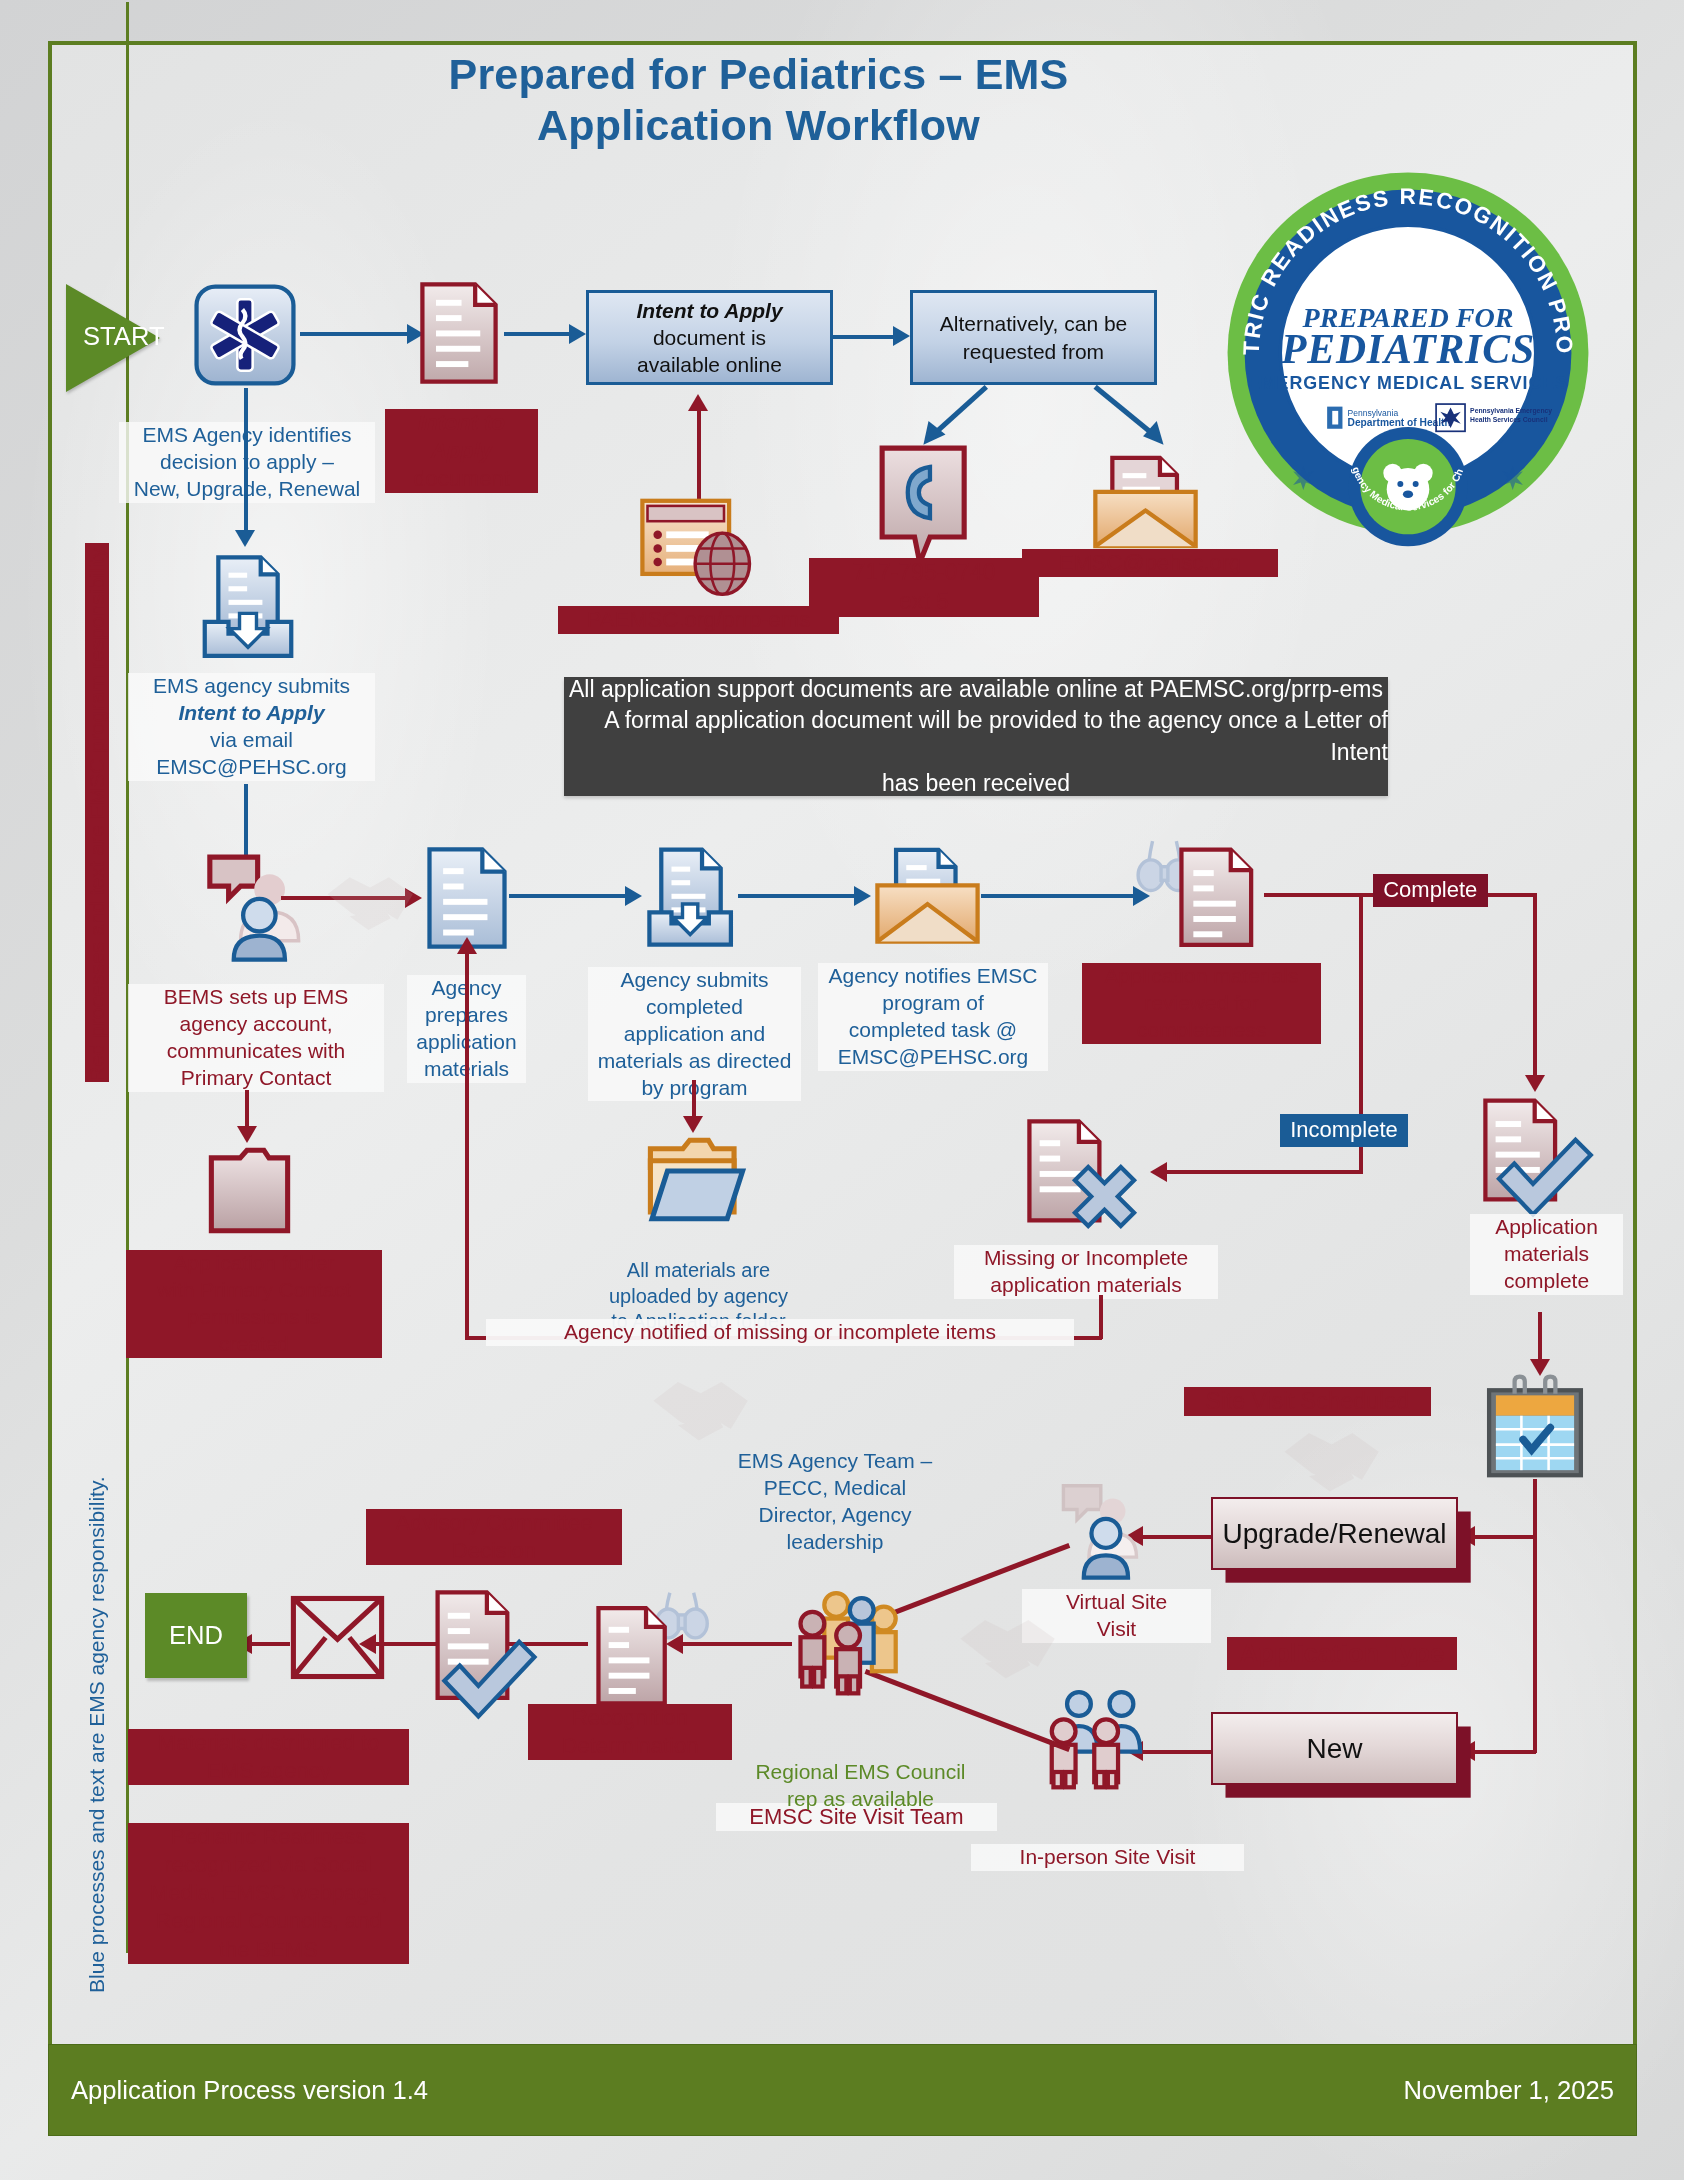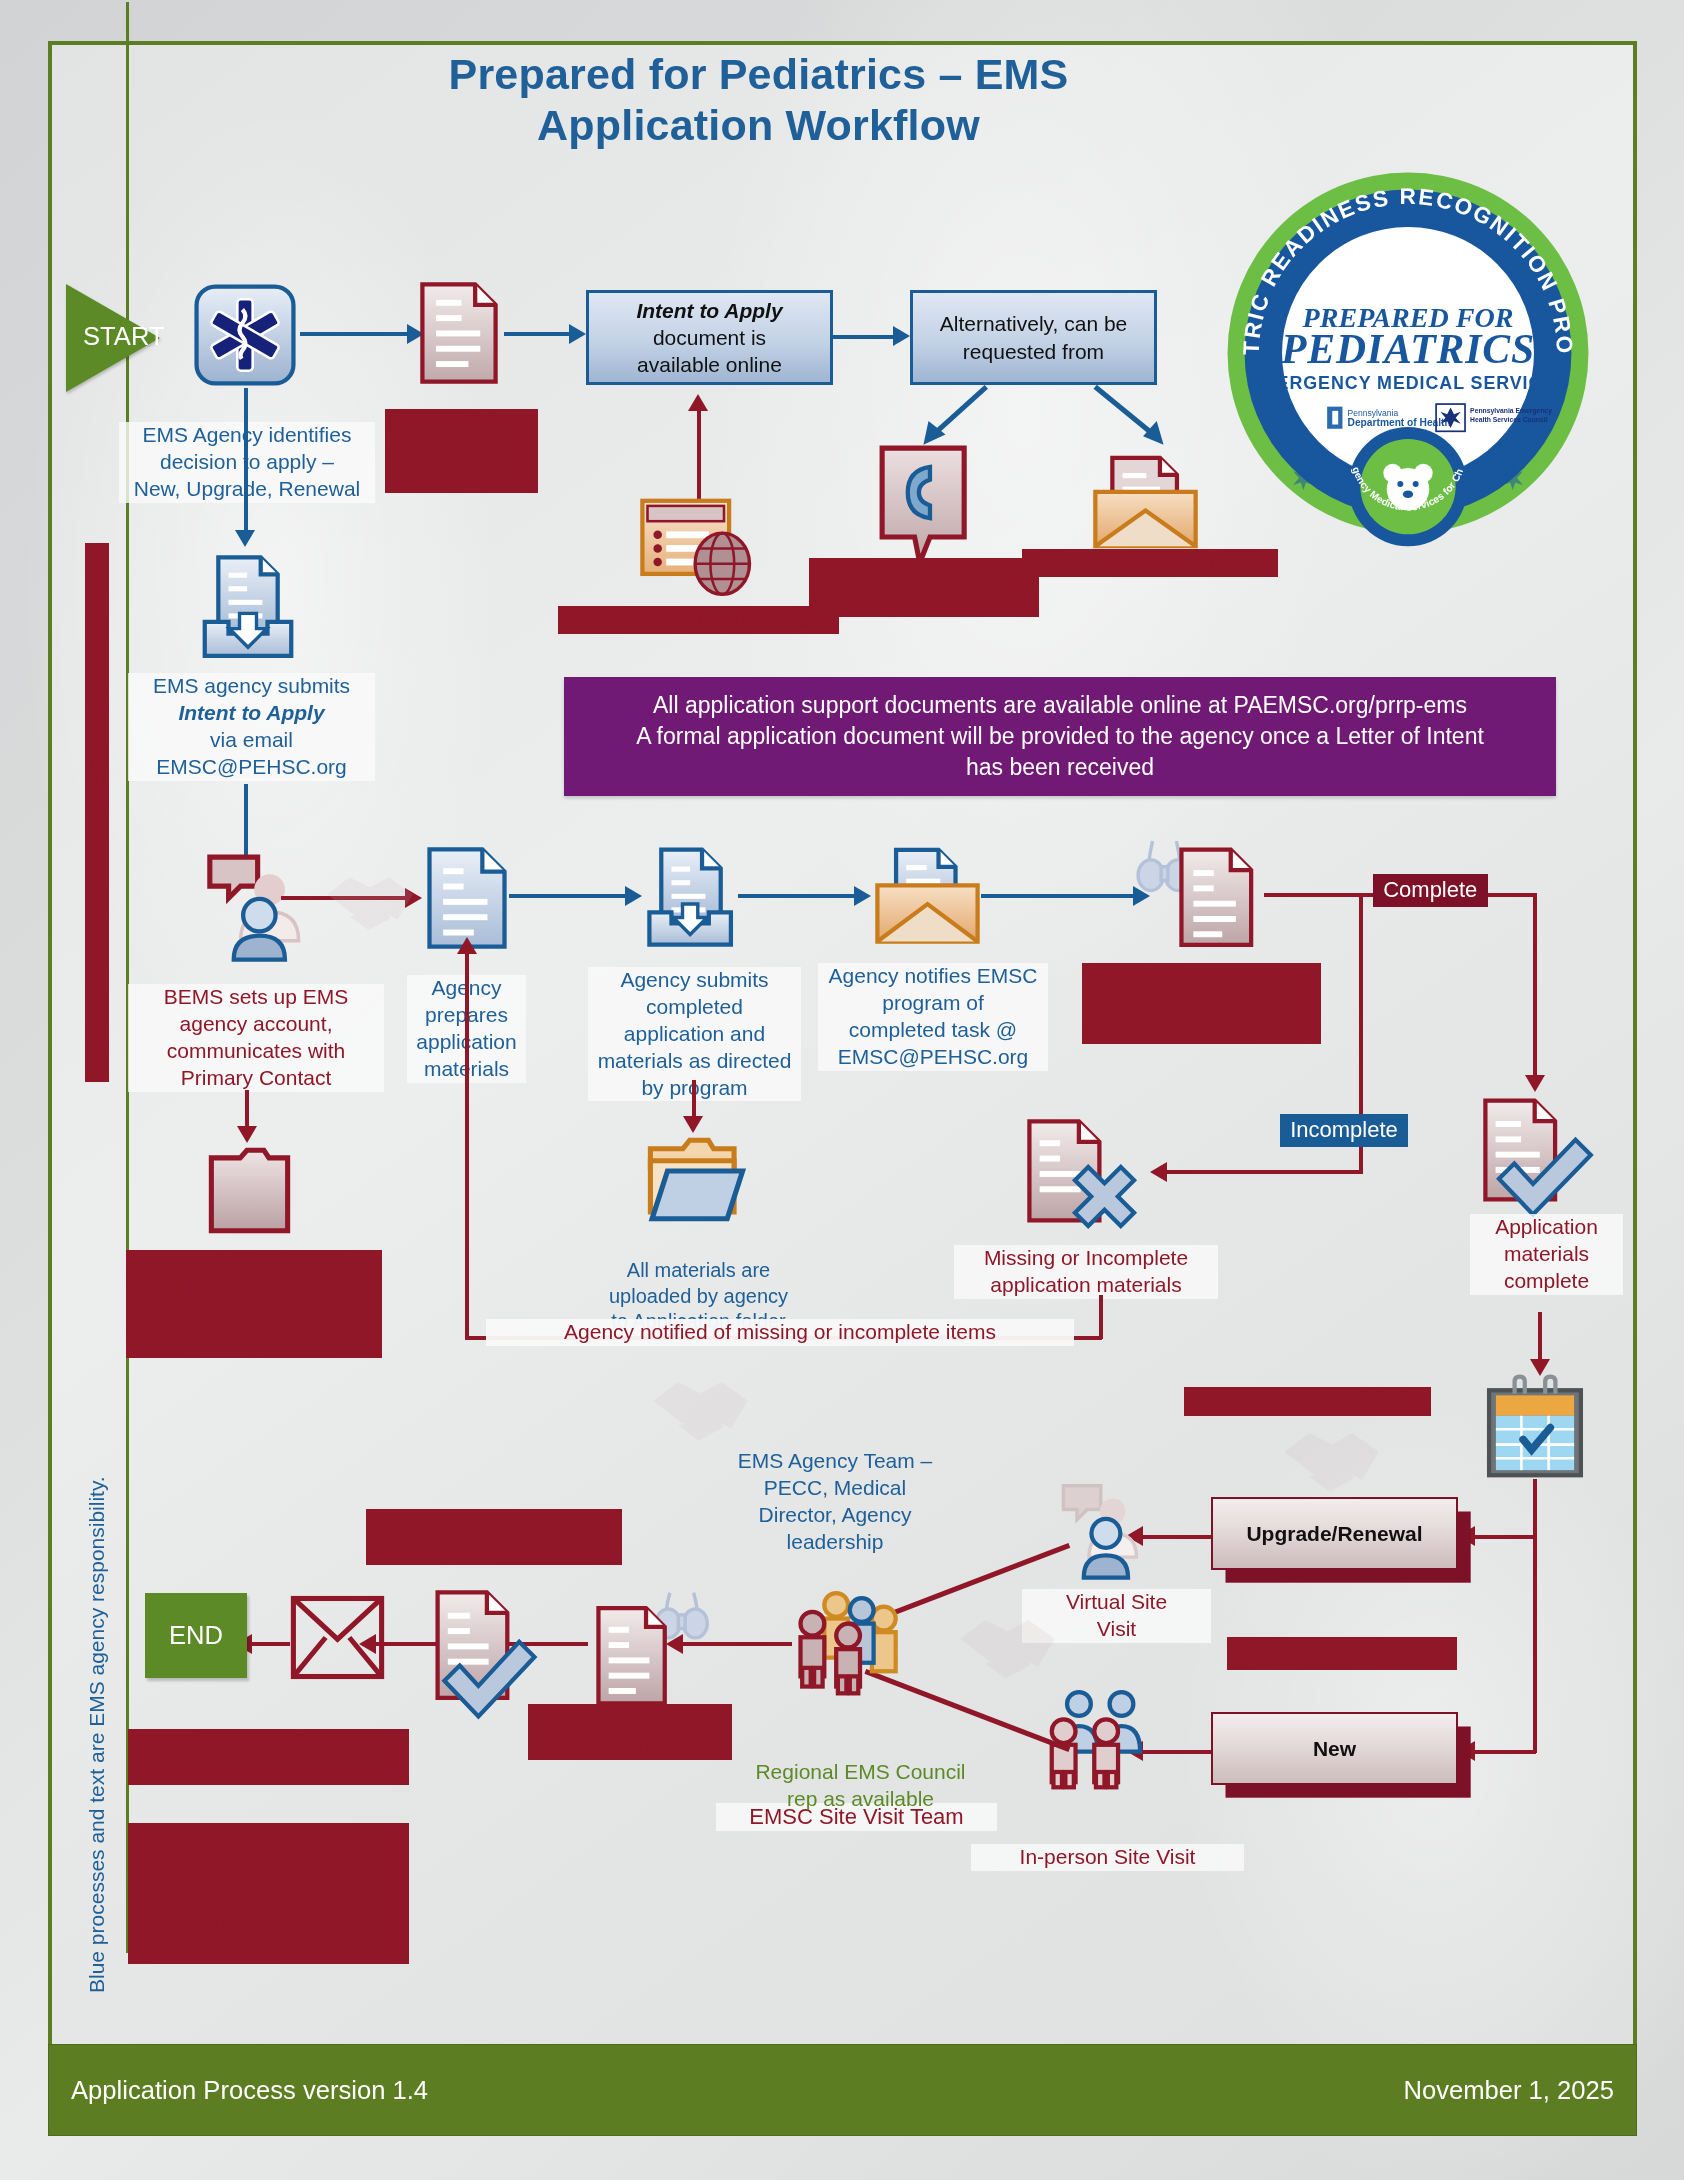--- a/index.html
+++ b/index.html
@@ -80,37 +80,37 @@
     background:linear-gradient(180deg,#dfe7f2 0%,#c3d2e6 55%,#9fb5d2 100%);
     display:flex; align-items:center; justify-content:center;
     text-align:center; font-size:21px; color:#111; line-height:1.3; padding:5.1px;
   }
 
   
   .dbox{
     position:absolute; border:2.6px solid #7d1128;
     background:linear-gradient(180deg,#f3eded 0%,#e4d9d9 45%,#cdbcbc 100%);
     display:flex; align-items:center; justify-content:center;
-    font-size:21px; font-weight:bold; color:#111;
+    font-size:28px; font-weight:normal; color:#111;
     box-shadow:13.6px 13.6px 0 -0.9px #7d1128;
   }
 
   
   .badge{
     position:absolute; padding:3.4px 10.2px; color:#fff; font-size:22px; white-space:nowrap;
   }
   .badge.red{ background:#7d1128; }
   .badge.blue{ background:#1a5c96; }
 
   
   .callout{
-    position:absolute; left:564px; top:677px; width:992px; height:119px;
-    background:#701a75; color:#fff; font-size:23px; line-height:1.35;
+    position:absolute; left:564px; top:677px; width:824px; height:119px;
+    background:#404040; color:#fff; font-size:23px; line-height:1.35;
     display:flex; flex-direction:column; align-items:center; justify-content:center;
-    text-align:left; box-shadow:0 2.6px 3.4px rgba(0,0,0,.18);
+    text-align:right; box-shadow:0 2.6px 3.4px rgba(0,0,0,.18);
   }
 
   
   .ln{ position:absolute; }
   .ln.h{ height:4.3px; }
   .ln.v{ width:4.3px; }
   .blu{ background:#1a5c96; }
   .red{ background:#8f1728; }
   .arrow{ position:absolute; width:0; height:0; }
   .ar-r.blu2{ border-top:10.2px solid transparent; border-bottom:10.2px solid transparent; border-left:17px solid #1a5c96; }

